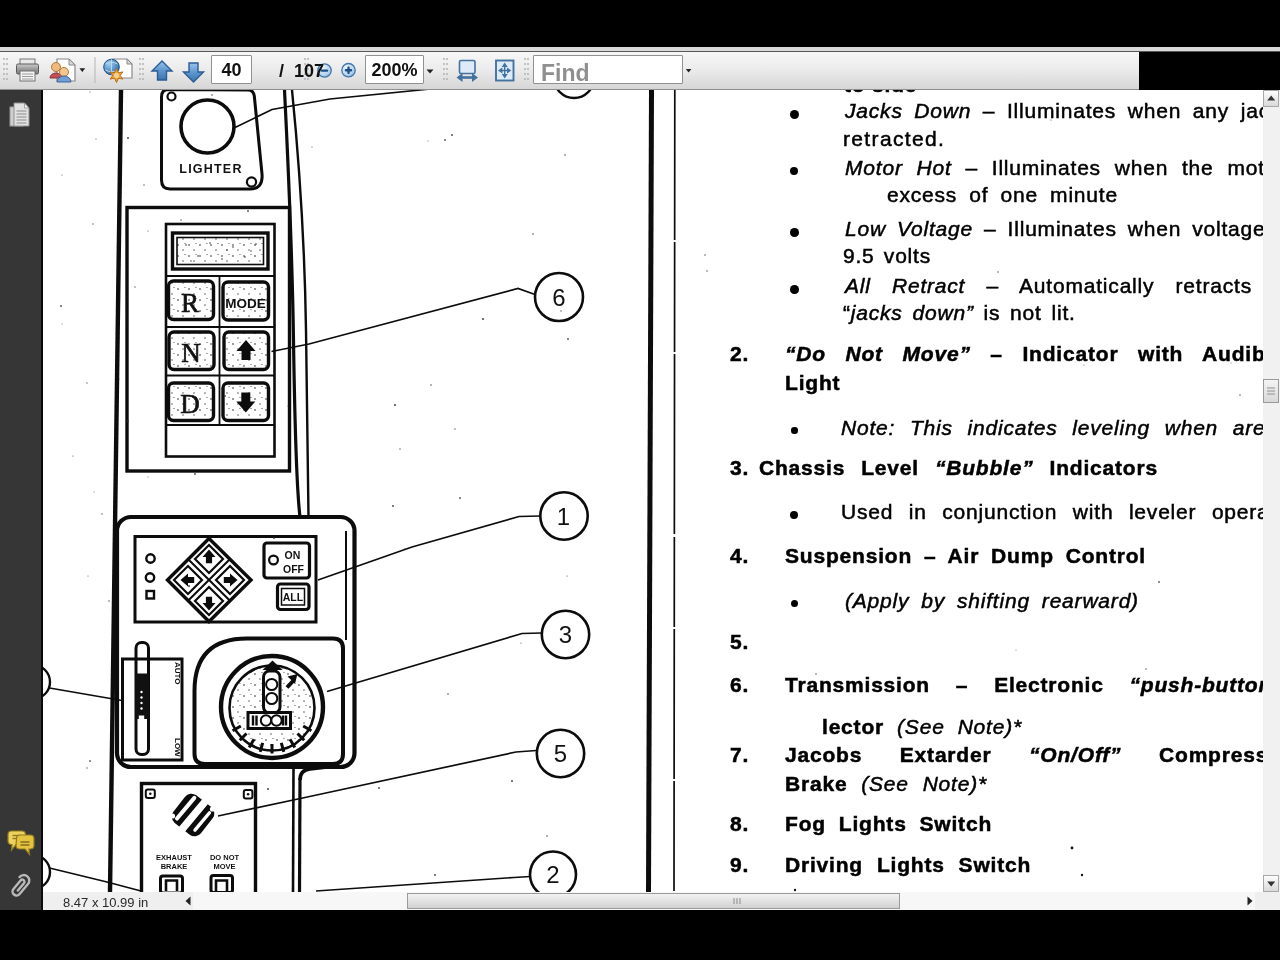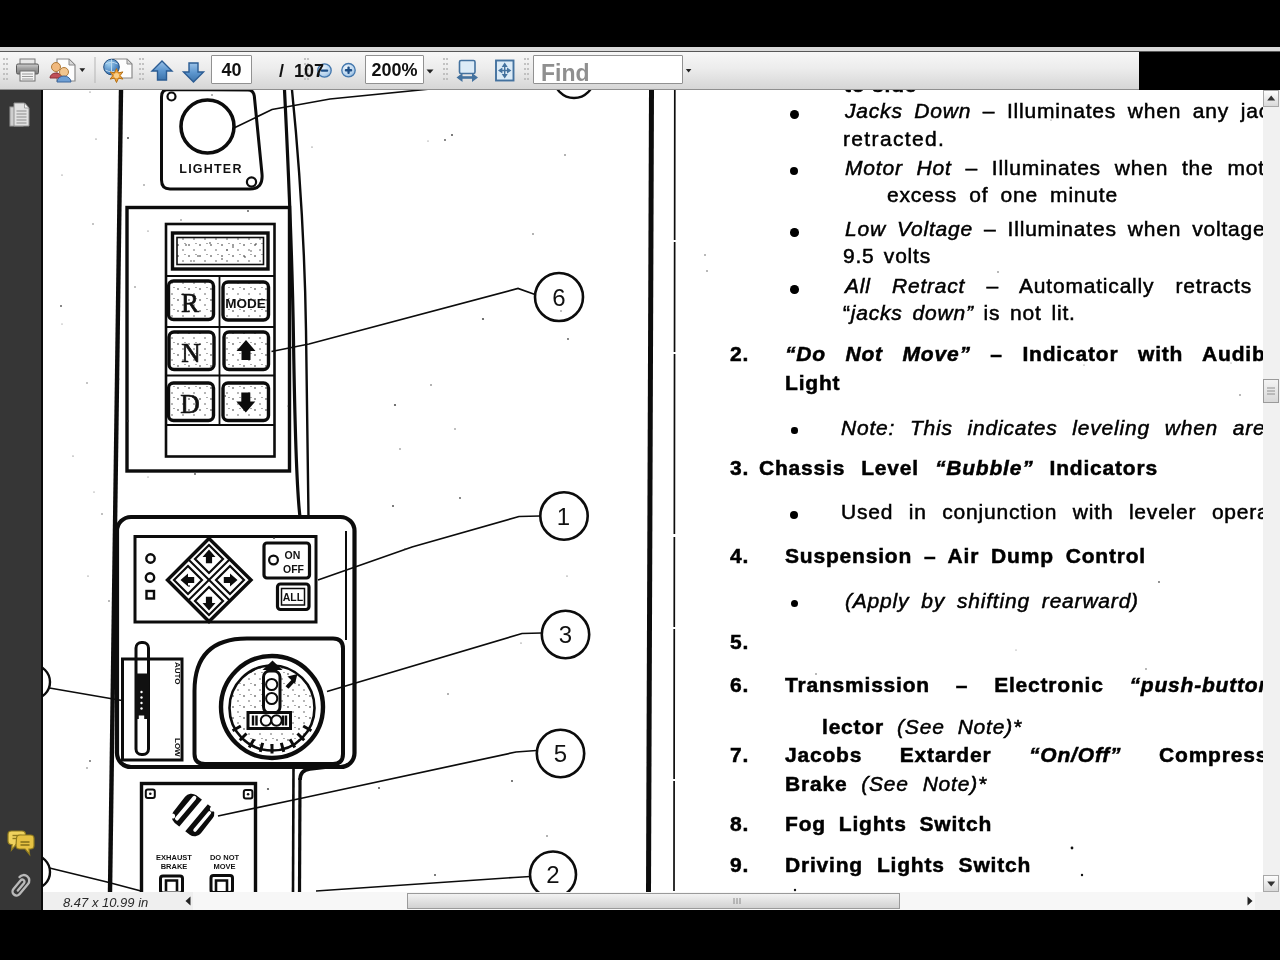--- a/index.html
+++ b/index.html
@@ -600,21 +600,21 @@
 <div class="abs" style="left:0;top:785px;width:16px;height:17px;background:linear-gradient(#fdfdfd,#d9d9d9);border:1px solid #a8a8a8;box-sizing:border-box;"></div>
 <svg class="abs" style="left:0;top:785px" width="17" height="17">
       <path d="M8.2 11.5 l-4 -5 h8 z" fill="#333"></path>
     </svg>
 </div>
 
 <div id="pageedge"></div>
 
 <div id="status">
 
-<div class="tl" style="left:21px;top:3px;font-size:13px;color:#2a2a2a;font-style:italic;">8.47 x 10.99 in</div>
+<div class="tl" style="left:21px;top:3px;font-size:13px;color:#2a2a2a;">8.47 x 10.99 in</div>
 
 <svg class="abs" style="left:139px;top:0" width="14" height="18">
       <path d="M9.5 4.5 l-5 4.5 l5 4.5 z" fill="#222"></path>
     </svg>
 
 <div class="abs" style="left:151px;top:0px;width:1062px;height:18px;background:#f7f7f7;"></div>
 
 <div class="abs" style="left:365px;top:1px;width:493px;height:16px;background:linear-gradient(#f2f2f2,#d2d2d2);border:1px solid #9a9a9a;box-sizing:border-box;"></div>
 <svg class="abs" style="left:688px;top:1px" width="20" height="16">
 <g stroke="#8a8a8a" stroke-width="1">

